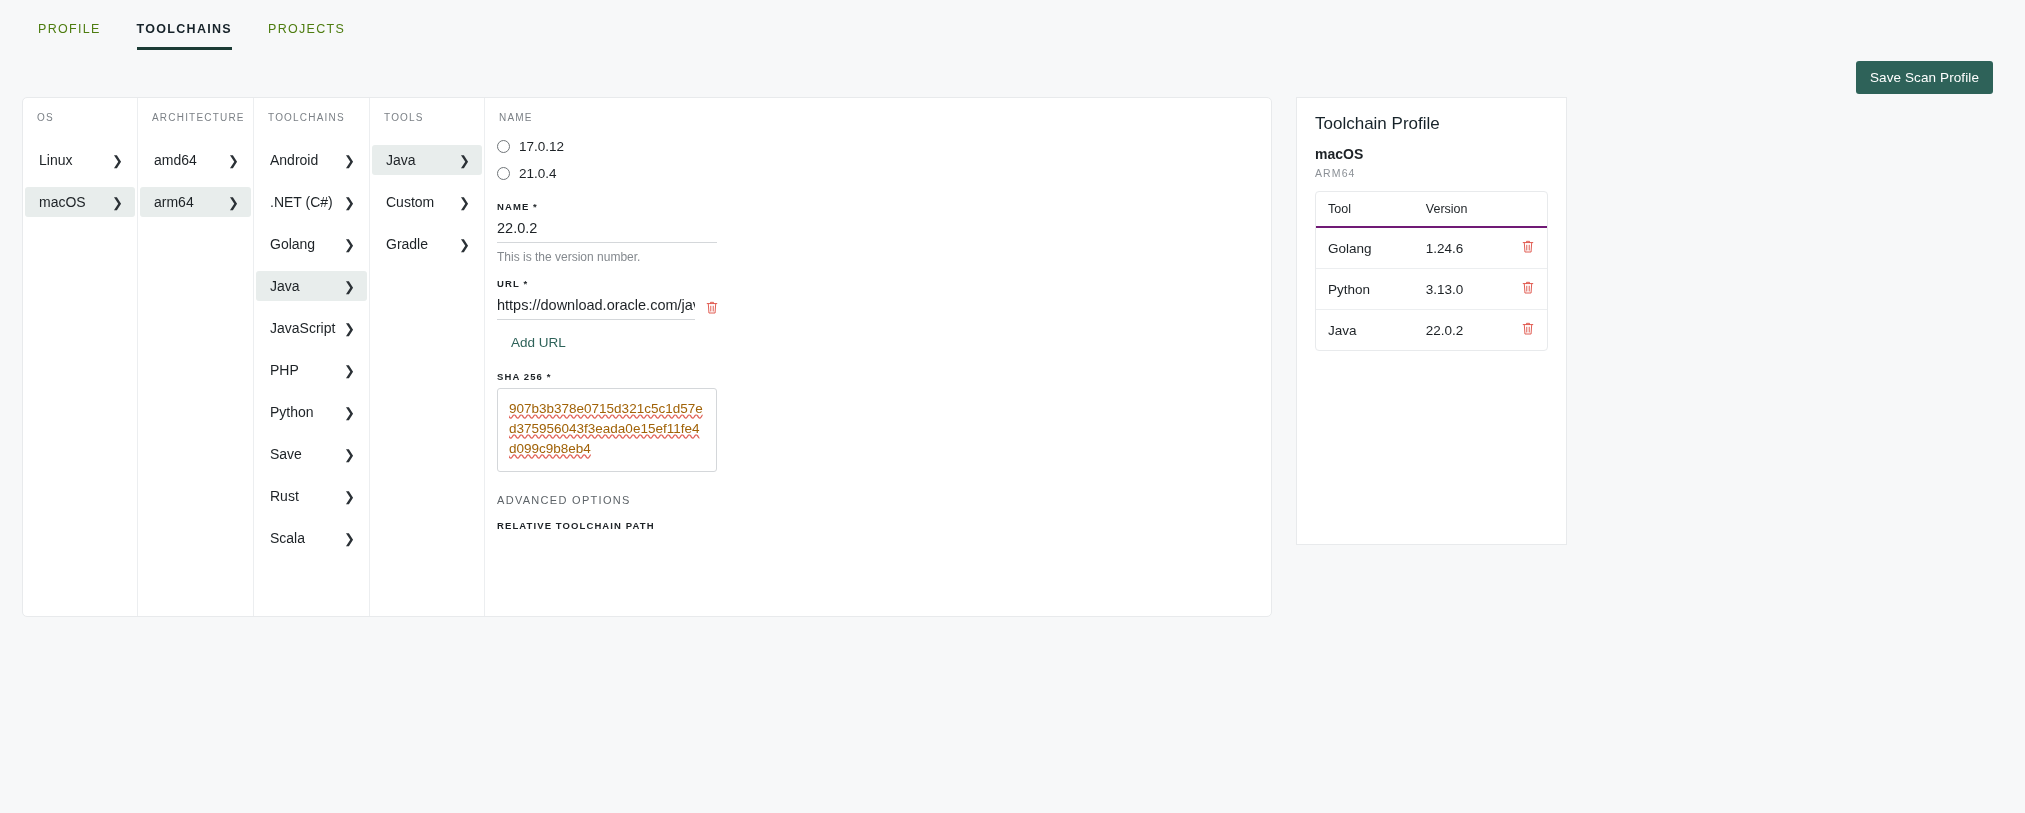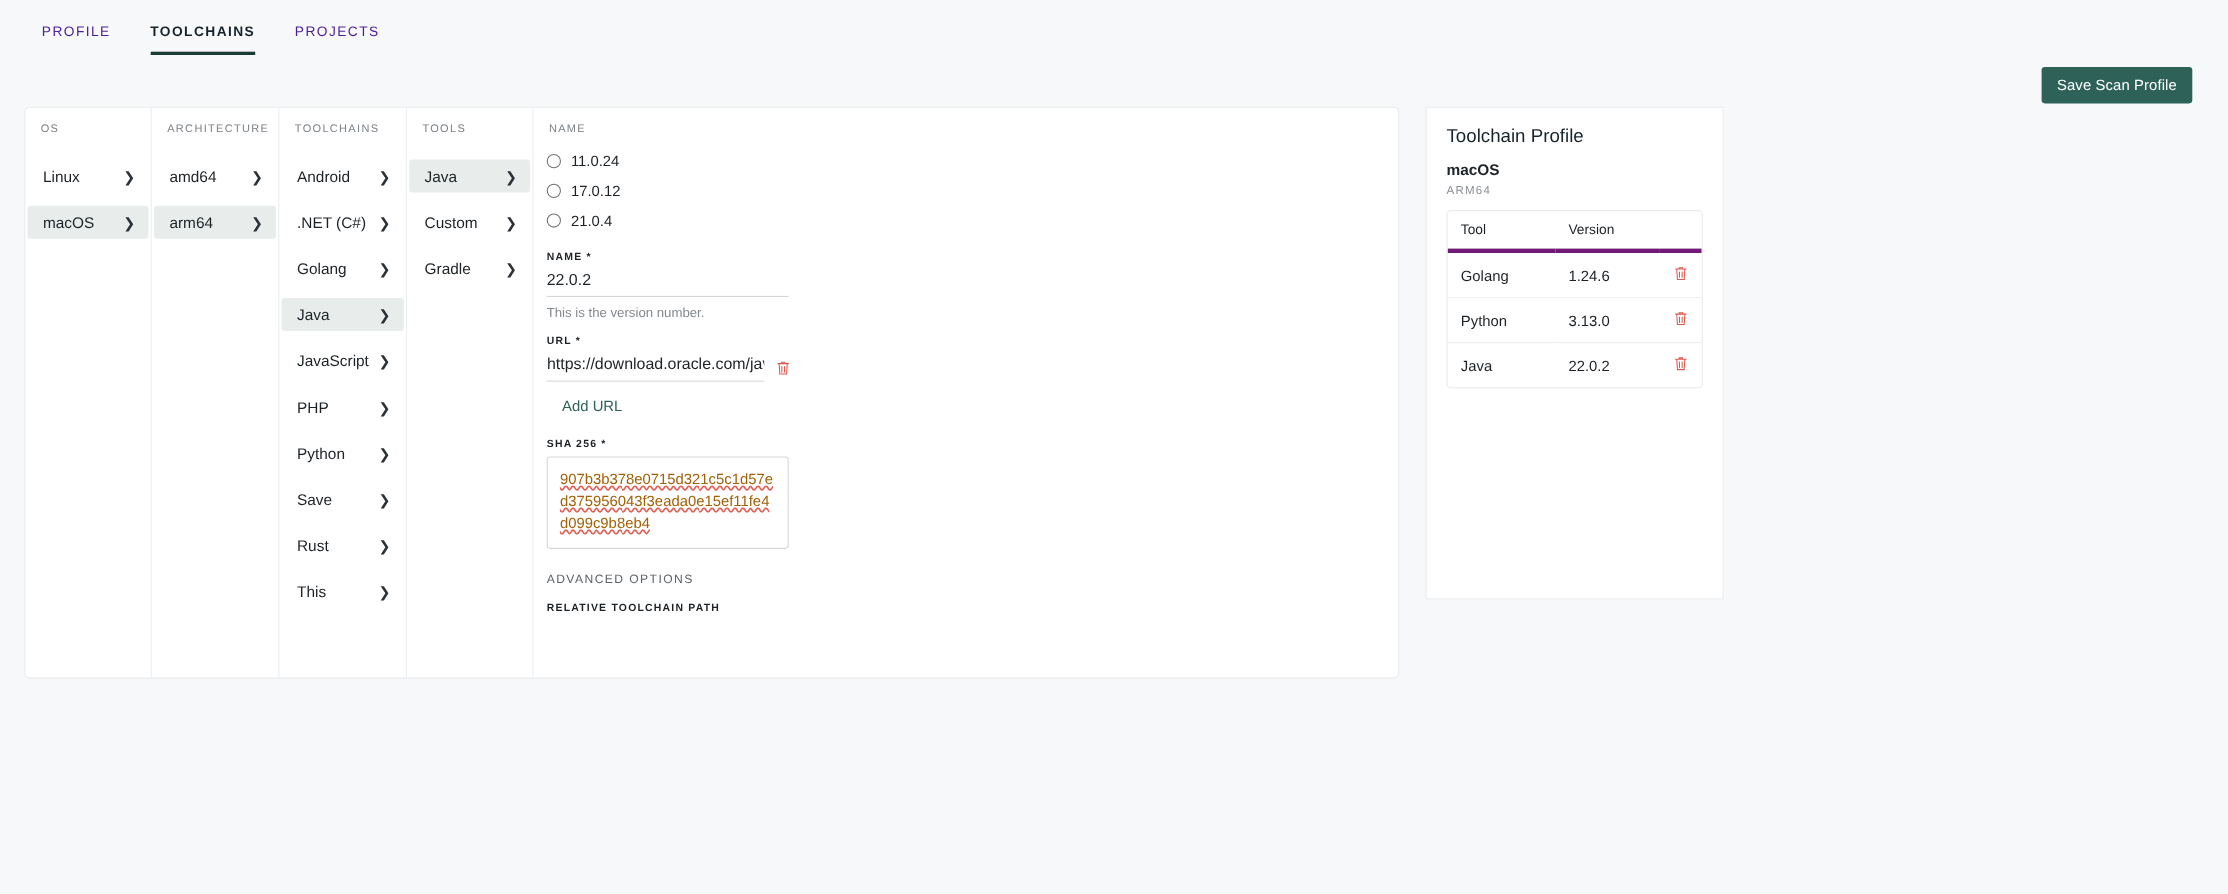--- a/index.html
+++ b/index.html
@@ -18,21 +18,21 @@
     display: flex;
     align-items: flex-start;
     padding: 0 0 0 20px;
     background: #f7f8f9;
   }
   .tab {
     position: relative;
     padding: 22px 18px 14px 18px;
     font-size: 12.5px;
     letter-spacing: 1.3px;
-    color: #4c1d95;
+    color: #4d7c0f;
     cursor: pointer;
     text-transform: uppercase;
     font-weight: 400;
   }
   .tab.active { color: #17232a; font-weight: 700; }
   .tab.active::after {
     content: "";
     position: absolute;
     left: 18px; right: 18px; bottom: 0;
     height: 3px;
@@ -247,21 +247,21 @@
     border-collapse: separate;
     border-spacing: 0;
     overflow: hidden;
   }
   .ptable th {
     text-align: left;
     font-size: 12.5px;
     font-weight: 400;
     color: #1d2226;
     padding: 10px 12px;
-    border-bottom: 4px solid #701a75;
+    border-bottom: 2px solid #701a75;
   }
   .ptable td {
     font-size: 13.5px;
     color: #1d2226;
     padding: 11px 12px;
     border-bottom: 1px solid #eceef0;
   }
   .ptable tr:last-child td { border-bottom: none; }
   .ptable td.trash-cell { text-align: right; width: 34px; }
 </style>
@@ -338,21 +338,21 @@
       </div>
       <div class="list-item">
         <span>Save</span>
         <span class="chev">❯</span>
       </div>
       <div class="list-item">
         <span>Rust</span>
         <span class="chev">❯</span>
       </div>
       <div class="list-item">
-        <span>This</span>
+        <span>Scala</span>
         <span class="chev">❯</span>
       </div>
     </div>
 
     <div class="col col-tools">
       <div class="col-head">TOOLS</div>
       <div class="list-item selected">
         <span>Java</span>
         <span class="chev">❯</span>
       </div>
@@ -363,24 +363,20 @@
       <div class="list-item">
         <span>Gradle</span>
         <span class="chev">❯</span>
       </div>
     </div>
 
     <div class="col col-name">
       <div class="col-head">NAME</div>
       <div class="form-wrap">
 
-        <div class="radio-row">
-          <span class="radio"></span>
-          <span class="radio-label">11.0.24</span>
-        </div>
         <div class="radio-row">
           <span class="radio"></span>
           <span class="radio-label">17.0.12</span>
         </div>
         <div class="radio-row">
           <span class="radio"></span>
           <span class="radio-label">21.0.4</span>
         </div>
 
         <div class="field-label">NAME *</div>

